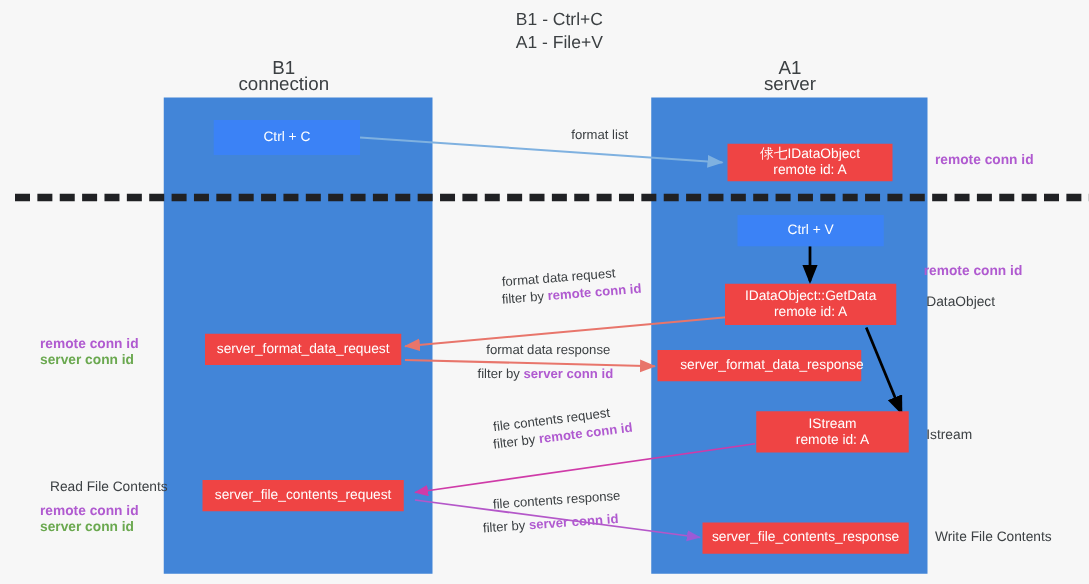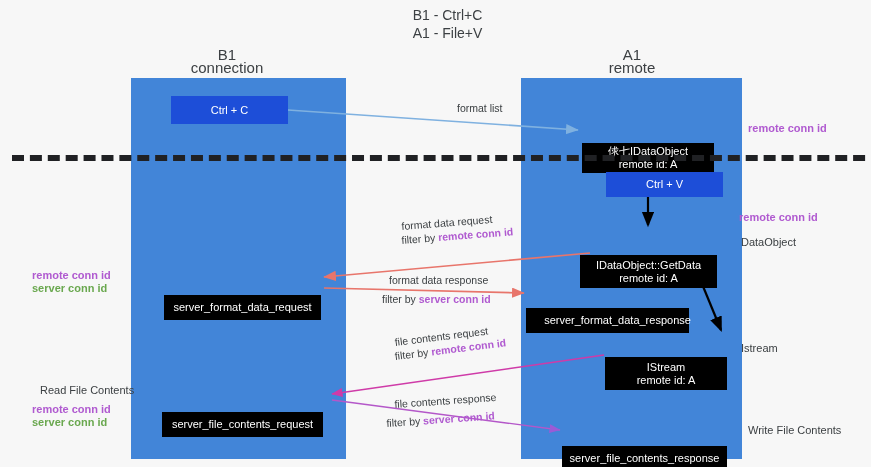--- a/index.html
+++ b/index.html
@@ -39,22 +39,22 @@
   
   .node{
     box-sizing:border-box;
     display:flex;flex-direction:column;
     align-items:center;justify-content:center;
     text-align:center;
     color:#ffffff;
     font-size:11px;line-height:13px;
     padding:2px 4px;
   }
-  .node.green{background:#1d4ed8;}
-  .node.orange{background:#000000;margin-top:28px;}
+  .node.green{background:#3b82f6;}
+  .node.orange{background:#ef4444;}
   .node .l2{display:block;text-align:right;}
 
   
   .lbl{font-size:10.5px;line-height:13px;color:#3c4043;white-space:nowrap;}
   .lbl.side{font-size:11px;}
   .purple{color:#b05ad0;font-weight:bold;}
   .green-t{color:#6aa84f;font-weight:bold;}
   .rot{transform-origin:left top;}
 
   
@@ -69,21 +69,21 @@
     <div>B1 - Ctrl+C</div>
     <div>A1 - File+V</div>
   </div>
 
   <div class="abs col-caption" style="left:155px;top:48px;width:120px;">
     <div>B1</div>
     <div>connection</div>
   </div>
   <div class="abs col-caption" style="left:560px;top:48px;width:120px;">
     <div>A1</div>
-    <div>remote</div>
+    <div>server</div>
   </div>
 
   <div class="abs lane" style="left:119px;top:78px;width:215px;height:381px;"></div>
   <div class="abs lane" style="left:509px;top:78px;width:221px;height:381px;"></div>
 
   <svg id="arrows" viewBox="0 0 871 467">
     <defs>
       <marker id="ah-blue" markerWidth="9" markerHeight="9" refX="7.5" refY="3.2" orient="auto" markerUnits="strokeWidth">
         <path d="M0,0 L8,3.2 L0,6.4 z" fill="#7fb1e0"></path>
       </marker>
@@ -118,21 +118,21 @@
 
   <div class="abs node green" style="left:159px;top:96px;width:117px;height:28px;">
     <span>Ctrl + C</span>
   </div>
 
   <div class="abs node orange" style="left:570px;top:115px;width:132px;height:30px;">
     <span>俅七IDataObject</span>
     <span class="l2">remote id: A</span>
   </div>
 
-  <div class="abs node green" style="left:578px;top:172px;width:117px;height:25px;margin-left:16px;">
+  <div class="abs node green" style="left:578px;top:172px;width:117px;height:25px;">
     <span>Ctrl + V</span>
   </div>
 
   <div class="abs node orange" style="left:568px;top:227px;width:137px;height:33px;">
     <span>IDataObject::GetData</span>
     <span class="l2">remote id: A</span>
   </div>
 
   <div class="abs node orange" style="left:152px;top:267px;width:157px;height:25px;">
     <span>server_format_data_request</span>

